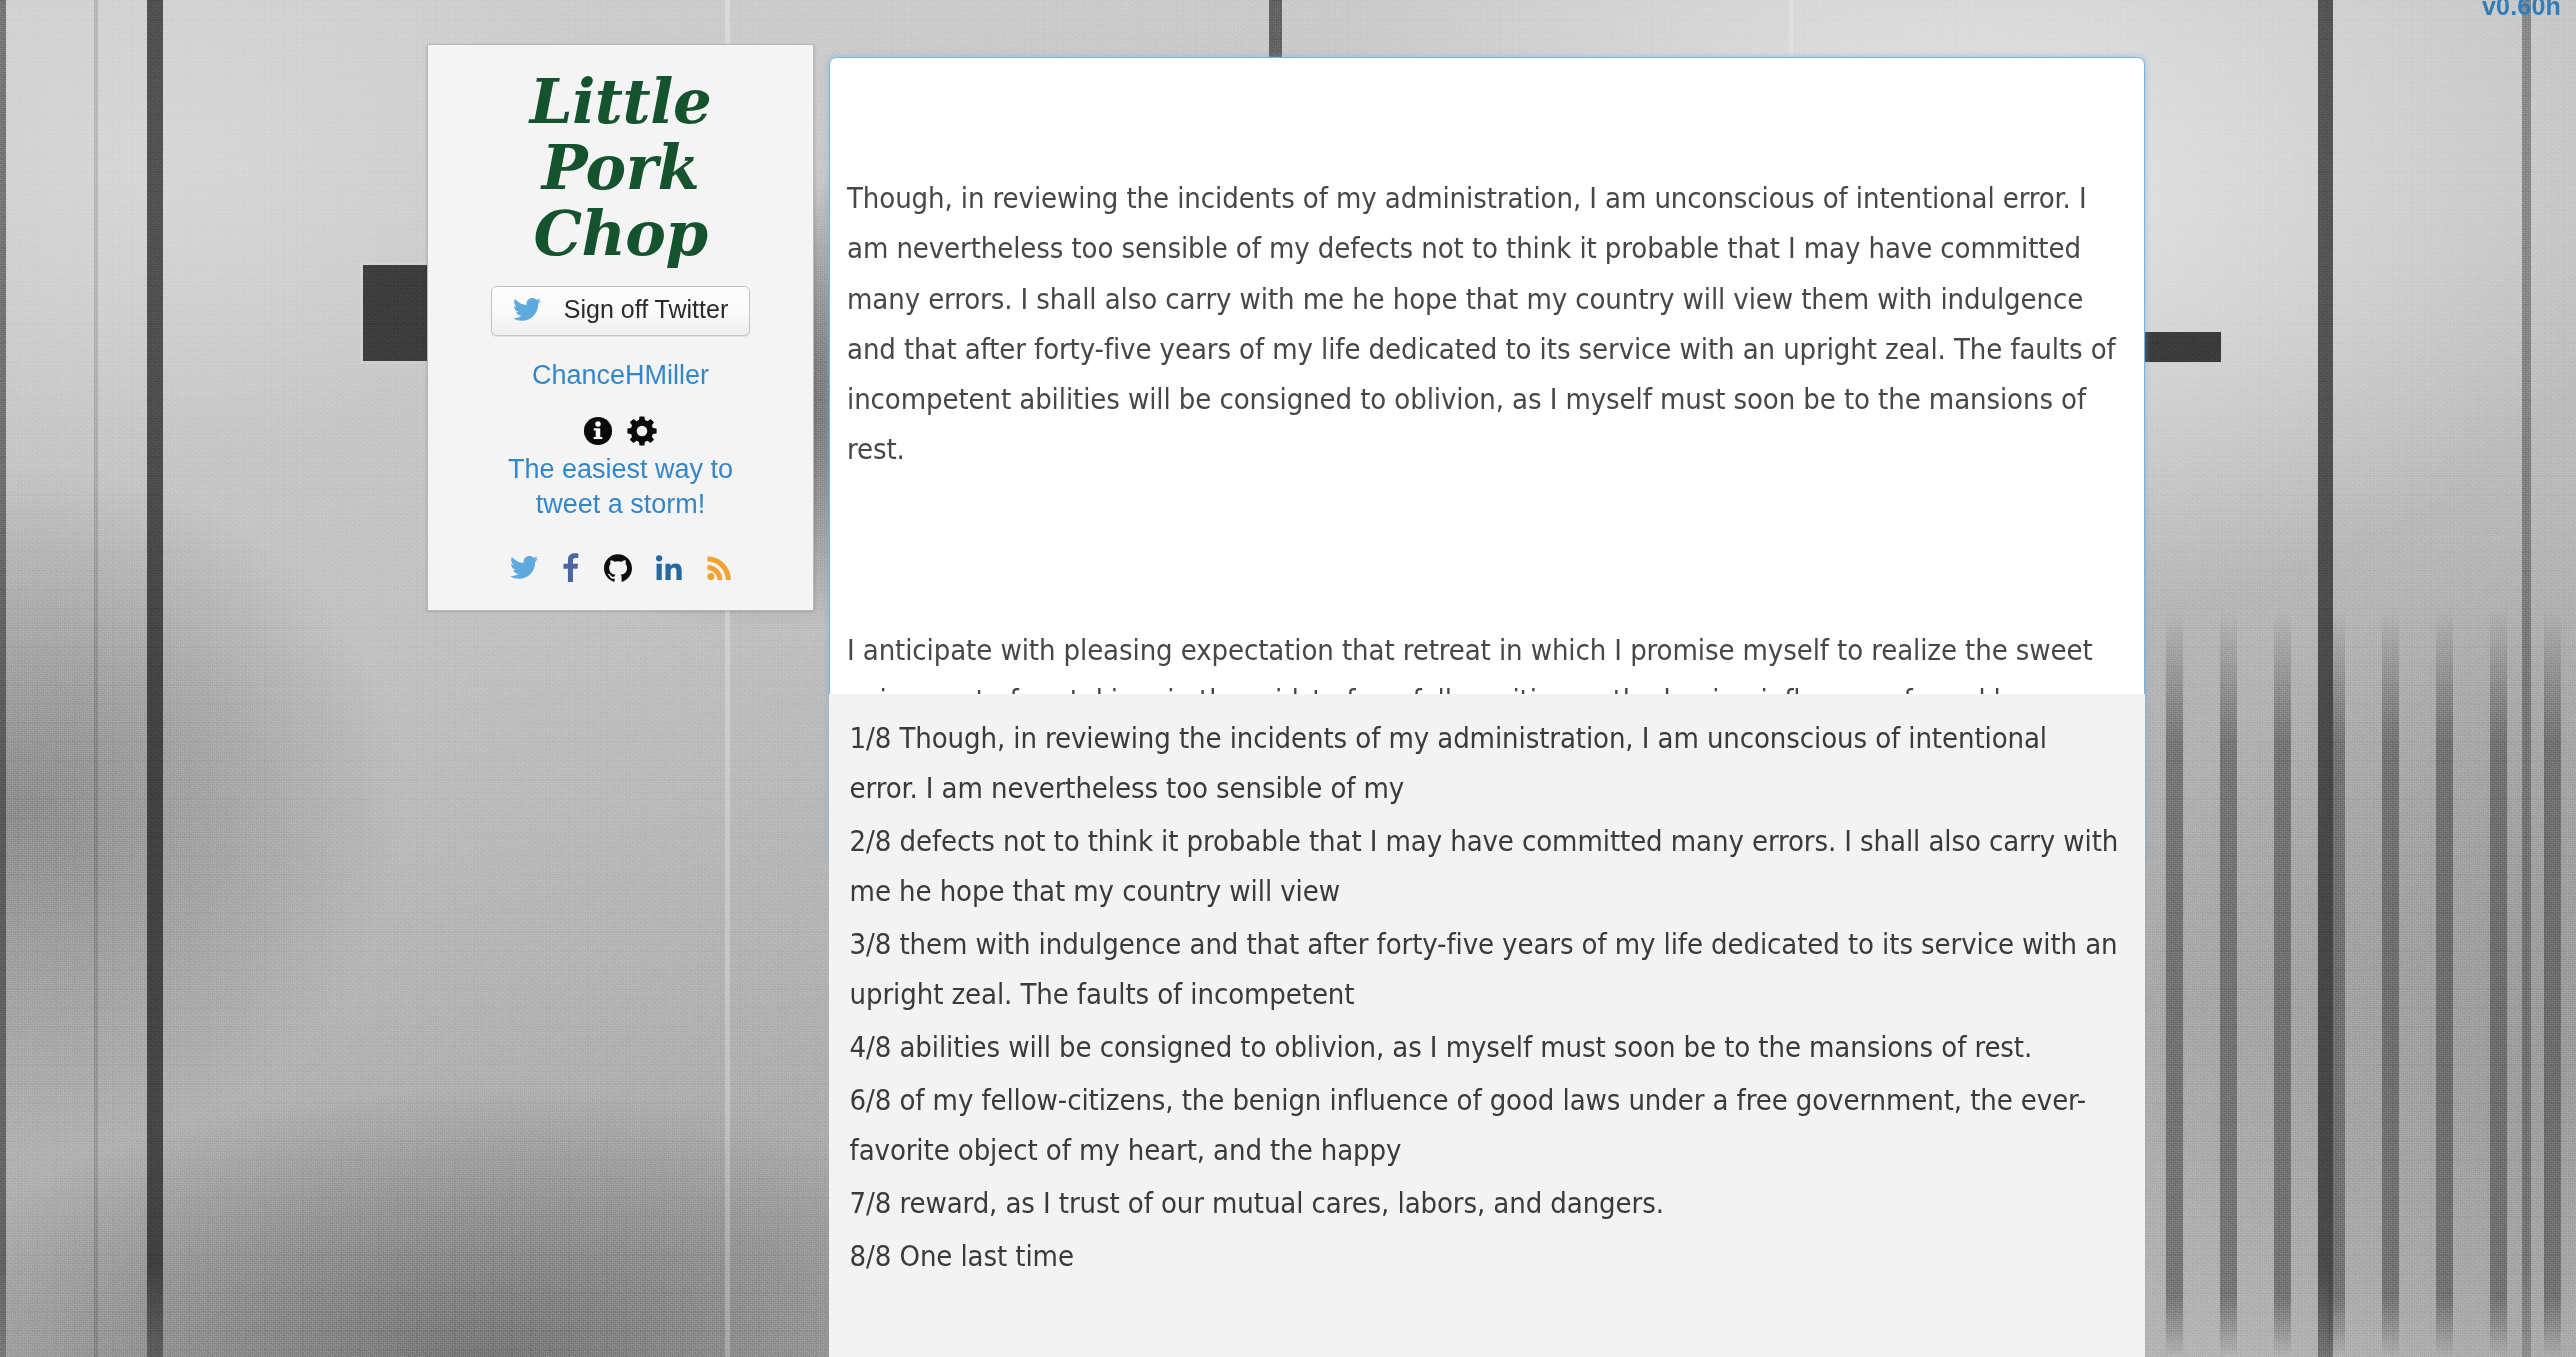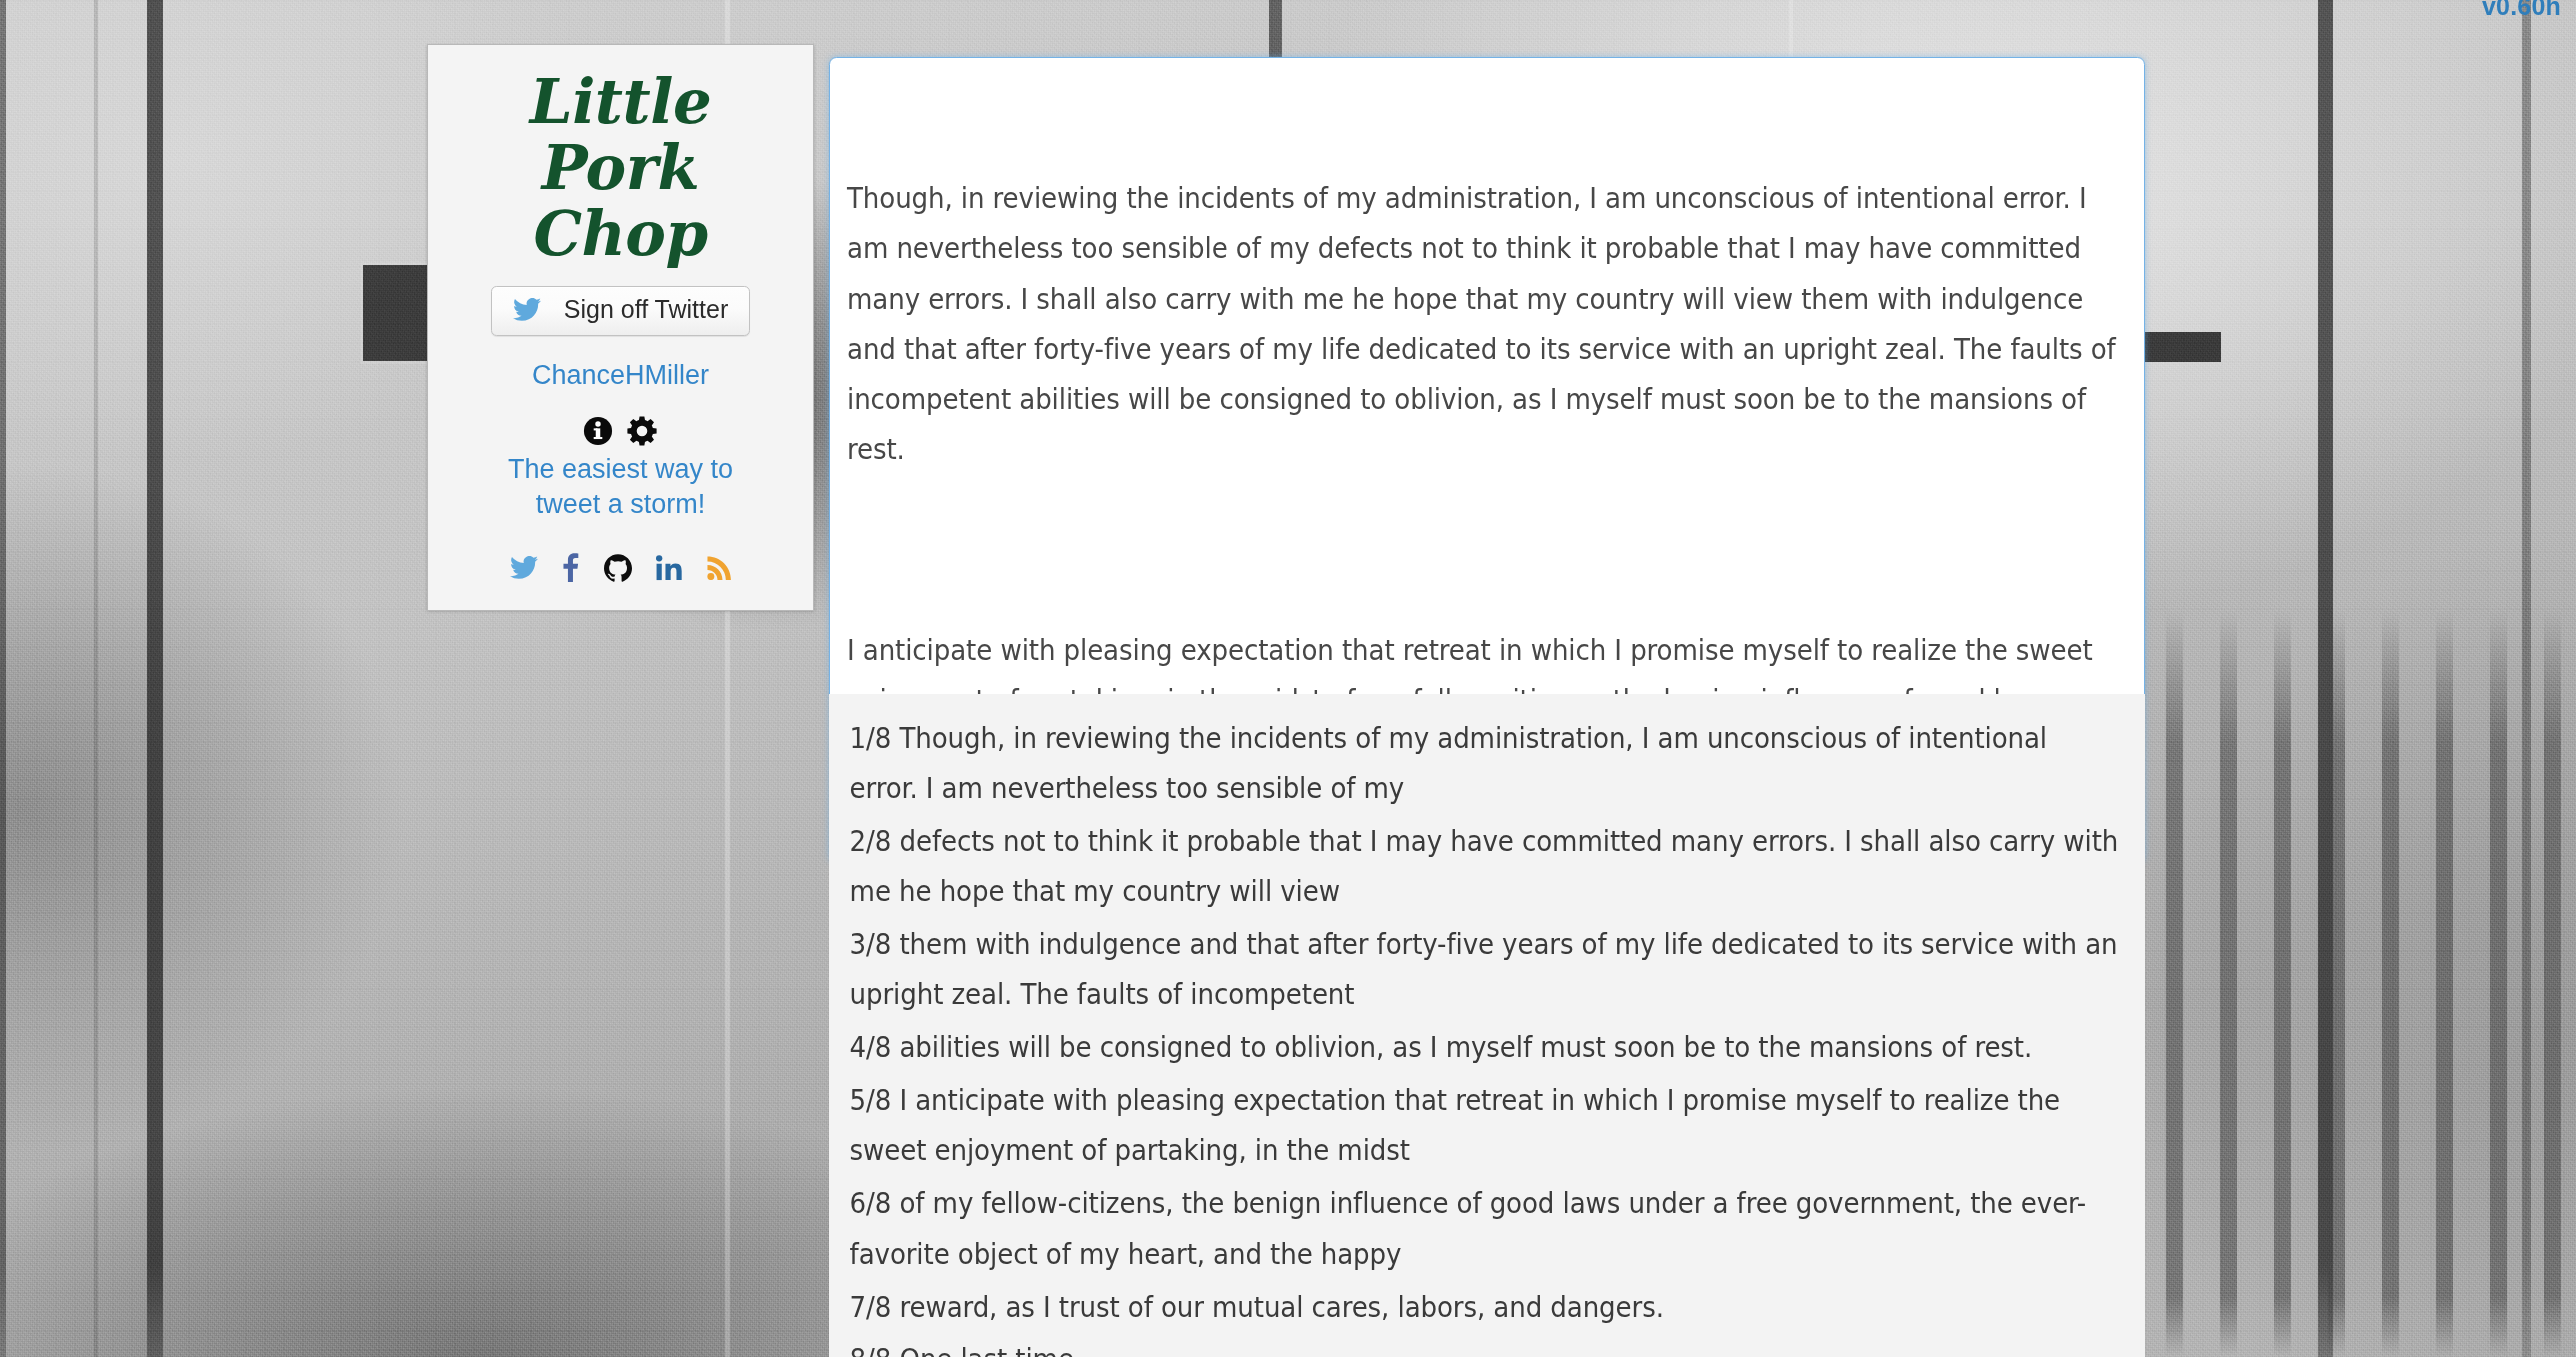--- a/index.html
+++ b/index.html
@@ -331,18 +331,17 @@
       <path d="M18 4 L4 18 M18 9 L9 18 M18 14 L14 18" stroke="#5c5c5c" stroke-width="1.6" fill="none"></path>
     </svg>
   </div>
 </div>
 
 <div id="preview">
   <div class="tweet-item">1/8 Though, in reviewing the incidents of my administration, I am unconscious of intentional error. I am nevertheless too sensible of my</div>
   <div class="tweet-item">2/8 defects not to think it probable that I may have committed many errors. I shall also carry with me he hope that my country will view</div>
   <div class="tweet-item">3/8 them with indulgence and that after forty-five years of my life dedicated to its service with an upright zeal. The faults of incompetent</div>
   <div class="tweet-item">4/8 abilities will be consigned to oblivion, as I myself must soon be to the mansions of rest.</div>
-  <div class="tweet-item">5/8 I anticipate with pleasing expectation that retreat in which I promise myself to realize the sweet enjoyment of partaking, in the midst</div>
   <div class="tweet-item">6/8 of my fellow-citizens, the benign influence of good laws under a free government, the ever-favorite object of my heart, and the happy</div>
   <div class="tweet-item">7/8 reward, as I trust of our mutual cares, labors, and dangers.</div>
   <div class="tweet-item">8/8 One last time</div>
 </div>
 
 
 </body></html>

